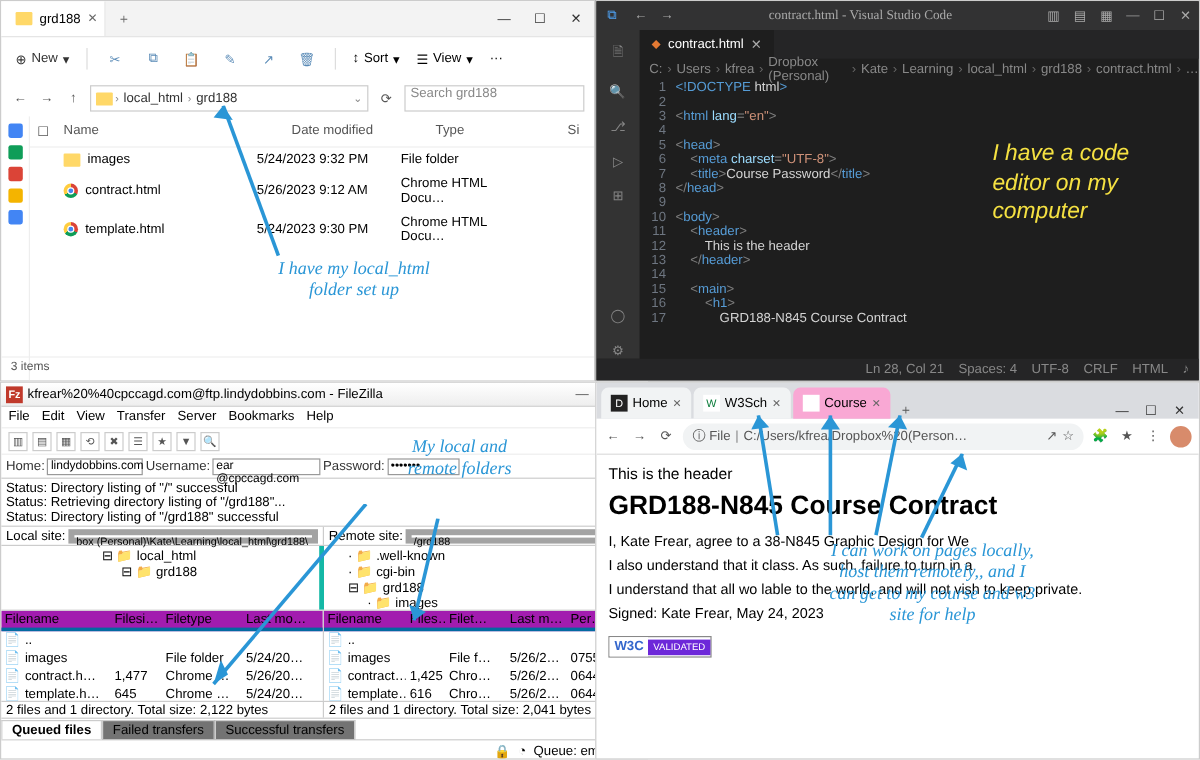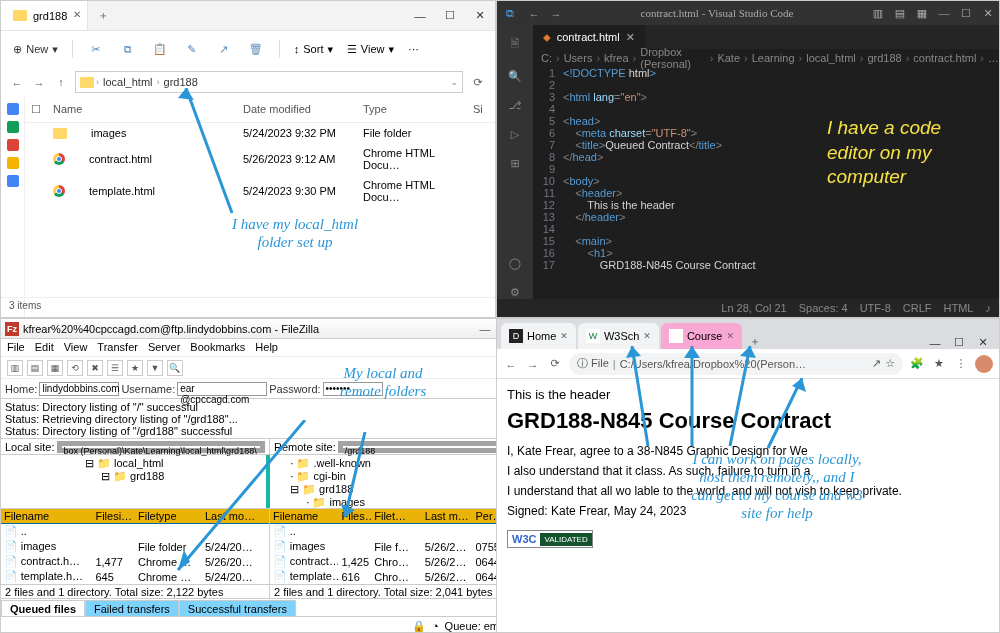--- a/index.html
+++ b/index.html
@@ -28,21 +28,21 @@
 #explorer .searchbox { width: 150px; height: 22px; border: 1px solid #ccc; padding: 0 4px; color: #888; }
 #explorer .content { display: flex; height: calc(100% - 96px); }
 #explorer .left-strip { width: 24px; border-right: 1px solid #eee; padding-top: 6px; display: flex; flex-direction: column; gap: 6px; align-items: center; }
 #explorer .chip { width: 12px; height: 12px; border-radius: 2px; }
 #explorer .filegrid { flex: 1; }
 #explorer .headerrow { display: flex; padding: 6px 0 6px 28px; border-bottom: 1px solid #eee; color: #555; font-size: 11px; }
 #explorer .hr-name { width: 190px; }
 #explorer .hr-date { width: 120px; }
 #explorer .hr-type { width: 110px; }
 #explorer .filerow { display: flex; padding: 4px 0 4px 28px; align-items: center; }
-#explorer .fr-name { width: 190px; display: flex; align-items: center; gap: 24px; }
+#explorer .fr-name { width: 161px; display: flex; align-items: center; gap: 6px; }
 #explorer .fr-date { width: 120px; }
 #explorer .fr-type { width: 110px; }
 #explorer .folder-ic { width: 14px; height: 11px; background: #ffd868; border-radius: 1px; display: inline-block; }
 #explorer .chrome-ic { width: 12px; height: 12px; border-radius: 50%; background: conic-gradient(#db4437 0 33%,#0f9d58 33% 66%,#ffcd40 66% 100%); display: inline-block; position: relative; }
 #explorer .chrome-ic::after { content: ""; position: absolute; inset: 3px; background: #4285f4; border-radius: 50%; border: 1px solid #fff; }
 #explorer .statusbar { position: absolute; bottom: 0; left: 0; right: 0; height: 20px; border-top: 1px solid #eee; padding: 2px 8px; color: #555; font-size: 10px; }
 
 
 #vscode { left: 496px; top: 0; width: 504px; height: 318px; background: #1e1e1e; color: #ccc; font-family: Consolas, monospace; font-size: 11px; }
 #vscode .vtitle { height: 24px; background: #323233; display: flex; align-items: center; }
@@ -81,33 +81,33 @@
 #filezilla .fzlog { height: 40px; border-bottom: 1px solid #ccc; padding: 2px 4px; overflow: hidden; }
 #filezilla .fzlog div { white-space: nowrap; }
 #filezilla .fzsites { height: 16px; display: flex; border-bottom: 1px solid #ccc; }
 #filezilla .fzsite { flex: 1; display: flex; align-items: center; padding: 0 4px; gap: 2px; border-right: 1px solid #ccc; }
 #filezilla .fzsite .inp { flex: 1; border: 5px solid #a3a3a3; height: 12px; font-size: 9px; padding: 0 2px; }
 #filezilla .fztrees { height: 54px; display: flex; border-bottom: 1px solid #ccc; }
 #filezilla .fztree { flex: 1; border-right: 4px solid #14b8a6; padding: 2px 4px; overflow: hidden; }
 #filezilla .treeitem { white-space: nowrap; }
 #filezilla .fzlists { height: 76px; display: flex; border-bottom: 1px solid #ccc; }
 #filezilla .fzlist { flex: 1; border-right: 1px solid #ccc; overflow: hidden; }
-#filezilla .fzhead { display: flex; border-bottom: 1px solid #0369a1; background: #eab308; justify-content: space-between; }
+#filezilla .fzhead { display: flex; border-bottom: 3px solid #0369a1; background: #a21caf; justify-content: space-between; }
 #filezilla .fzhead span, .fzrow span { padding: 1px 3px; overflow: hidden; white-space: nowrap; }
 #filezilla .fzrow { display: flex; align-items: center; }
 #filezilla .c-name { flex: 1.4; display:flex; align-items:center; gap:3px; }
 #filezilla .c-size { flex: 0.6; }
 #filezilla .c-type { flex: 1; }
 #filezilla .c-mod  { flex: 1; }
 #filezilla .c-perm { flex: 0.6; }
 #filezilla .c-own  { flex: 0.6; }
 #filezilla .fzstat { height: 14px; display: flex; border-bottom: 1px solid #ccc; font-size: 9px; }
 #filezilla .fzstat div { flex: 1; padding: 1px 4px; border-right: 1px solid #ccc; }
 #filezilla .fzqueue { height: 18px; display: flex; gap: 0; border-bottom: 1px solid #ccc; }
-#filezilla .qtab { padding: 2px 8px; border: 1px solid #ccc; border-bottom: none; background: #7dd3fc; margin-top: 1px; }
+#filezilla .qtab { padding: 2px 8px; border: 1px solid #ccc; border-bottom: none; background: #737373; margin-top: 1px; }
 #filezilla .qtab.active { background: #fff; font-weight: bold; }
 #filezilla .fzbottom { height: 18px; display: flex; justify-content: flex-end; align-items: center; padding: 0 6px; gap: 6px; font-size: 9px; }
 
 
 #chrome { left: 496px; top: 318px; width: 504px; height: 315px; background: #fff; }
 #chrome .ctabstrip { height: 30px; background: #dadce0; display: flex; align-items: flex-end; padding: 0 4px; }
 #chrome .ctab { height: 26px; background: #f1f3f4; border-radius: 6px 6px 0 0; display: flex; align-items: center; padding: 0 8px; gap: 4px; margin-right: 2px; font-size: 11px; max-width: 90px; }
 #chrome .ctab.active { background: #f9a8d4; }
 #chrome .ctab .favbox { width: 14px; height: 14px; display: flex; align-items: center; justify-content: center; font-size: 9px; }
 #chrome .ctab .tlabel { overflow: hidden; white-space: nowrap; flex: 1; }
@@ -117,21 +117,21 @@
 #chrome .cwinbtn { width: 24px; text-align: center; color: #333; }
 #chrome .ctoolbar { height: 30px; background: #fff; display: flex; align-items: center; padding: 0 6px; gap: 6px; border-bottom: 1px solid #ddd; }
 #chrome .cnav { width: 16px; text-align: center; color: #555; }
 #chrome .omnibox { flex: 1; height: 22px; border-radius: 11px; background: #f1f3f4; display: flex; align-items: center; padding: 0 8px; gap: 4px; color: #555; font-size: 11px; }
 #chrome .cpage { padding: 8px 10px; font-family: "Times New Roman", serif; }
 #chrome .cpage .hdrline { font-size: 13px; }
 #chrome .cpage h1 { font-size: 22px; font-weight: bold; margin: 6px 0 10px 0; }
 #chrome .cpage p { font-size: 12px; margin: 6px 0; }
 #chrome .w3badge { margin-top: 6px; display: inline-flex; align-items: center; border: 1px solid #888; font-size: 9px; }
 #chrome .w3badge .w3l { background: #fff; color: #36c; padding: 2px 4px; font-weight: bold; }
-#chrome .w3badge .w3r { background: #14532d; color: #fff; padding: 2px 4px; font-size: 8px; text-align: center; }
+#chrome .w3badge .w3r { background: #6d28d9; color: #fff; padding: 2px 4px; font-size: 8px; text-align: center; }
 
 
 .annot { position: absolute; color: #2a96d6; font-family: "Segoe UI"; font-size: 15px; font-style: italic; text-align: center; line-height: 1.2; pointer-events: none; }
 #annot-yellow { color: #f5e142; position: absolute; font-size: 19px; font-style: italic; text-align: left; line-height: 1.3; pointer-events: none; }
 .arrow { position: absolute; pointer-events: none; }
 </style>
 </head>
 <body>
 
 <div id="explorer" class="pane">
@@ -168,20 +168,21 @@
     <div class="pathbox">
       <span class="folder-ic"></span>
       <span class="crumbsep">›</span>
       <span class="crumb">local_html</span>
       <span class="crumbsep">›</span>
       <span class="crumb">grd188</span>
       <span style="flex:1"></span>
         <span class="crumbsep">⌄</span>
     </div>
     <span class="refresh">⟳</span>
+    <div class="searchbox">Search grd188</div>
   </div>
   <div class="content">
     <div class="left-strip">
       <span class="chip" style="background:#4285f4"></span>
       <span class="chip" style="background:#0f9d58"></span>
       <span class="chip" style="background:#db4437"></span>
       <span class="chip" style="background:#f4b400"></span>
       <span class="chip" style="background:#4285f4"></span>
     </div>
     <div class="filegrid">
@@ -294,21 +295,21 @@
       <div class="line">
         <span class="lineno">5</span>
         <span class="code"><span class="t-punct">&lt;</span><span class="t-tag">head</span><span class="t-punct">&gt;</span></span>
       </div>
       <div class="line">
         <span class="lineno">6</span>
         <span class="code"><span class="t-text">    </span><span class="t-punct">&lt;</span><span class="t-tag">meta </span><span class="t-attr">charset</span><span class="t-punct">=</span><span class="t-str">"UTF-8"</span><span class="t-punct">&gt;</span></span>
       </div>
       <div class="line">
         <span class="lineno">7</span>
-        <span class="code"><span class="t-text">    </span><span class="t-punct">&lt;</span><span class="t-tag">title</span><span class="t-punct">&gt;</span><span class="t-text">Queued Contract</span><span class="t-punct">&lt;/</span><span class="t-tag">title</span><span class="t-punct">&gt;</span></span>
+        <span class="code"><span class="t-text">    </span><span class="t-punct">&lt;</span><span class="t-tag">title</span><span class="t-punct">&gt;</span><span class="t-text">Course Password</span><span class="t-punct">&lt;/</span><span class="t-tag">title</span><span class="t-punct">&gt;</span></span>
       </div>
       <div class="line">
         <span class="lineno">8</span>
         <span class="code"><span class="t-punct">&lt;/</span><span class="t-tag">head</span><span class="t-punct">&gt;</span></span>
       </div>
       <div class="line">
         <span class="lineno">9</span>
         <span class="code"></span>
       </div>
       <div class="line">

